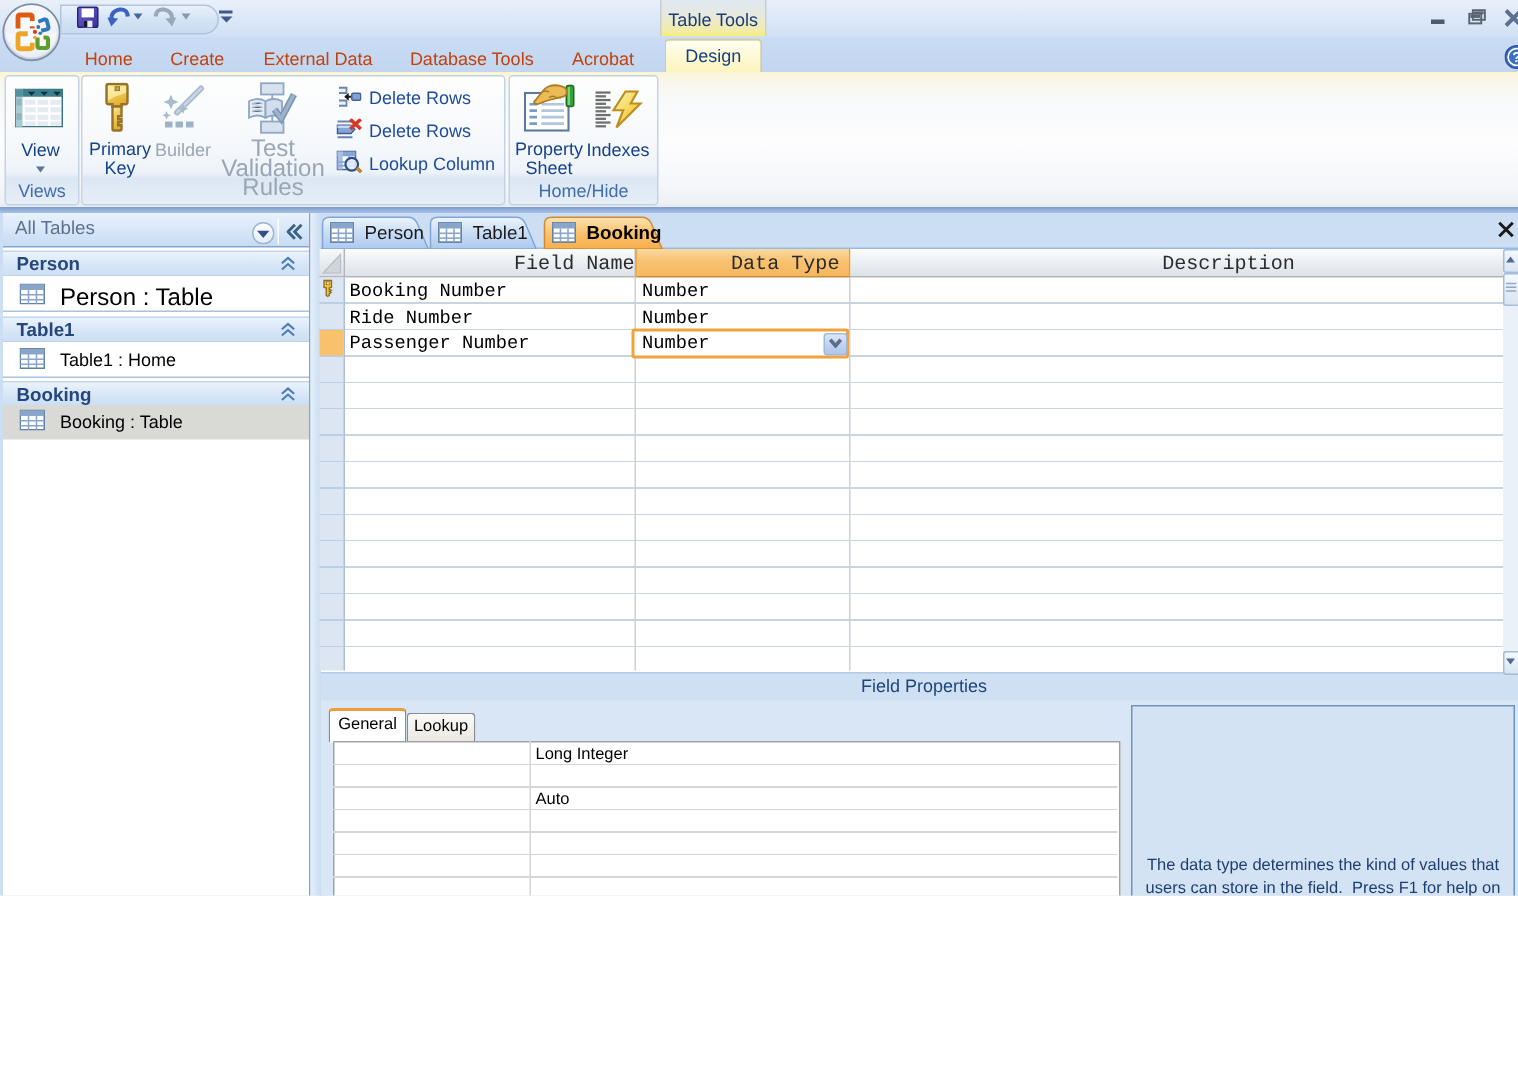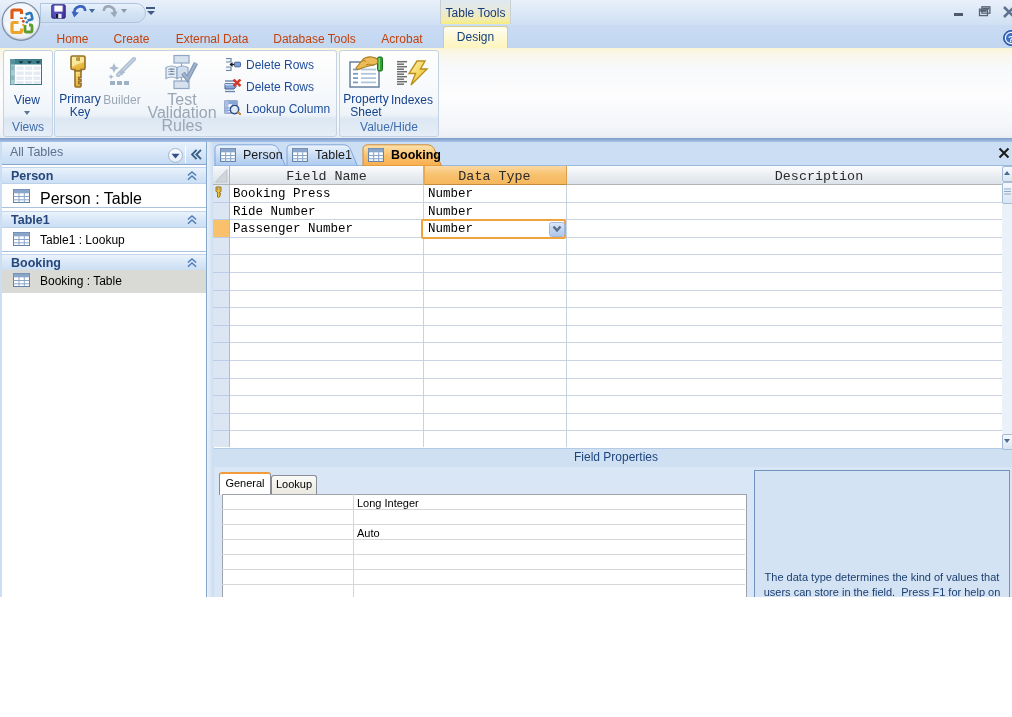--- a/index.html
+++ b/index.html
@@ -106,21 +106,21 @@
 </svg>
 
 <div class="abs" style="left:0;top:48px;width:1012px;height:88px;background:linear-gradient(180deg,#FBF5D5 0%,#F9F7EC 8%,#F8F9FA 22%,#FDFDFE 55%,#F4F6F9 88%,#EDF1F6 100%);"></div>
 <div class="abs" style="left:0;top:136px;width:1012px;height:2px;background:#E9EDF2;"></div>
 <div class="abs" style="left:0;top:138px;width:1012px;height:4px;background:linear-gradient(180deg,#7D9CCA,#A8C2E6);"></div>
 
 <div class="abs" style="left:3px;top:50px;width:48px;height:85px;border:1px solid #C3D3E3;border-radius:3px;background:linear-gradient(180deg,#FEFEFD 0%,#F5F8FB 55%,#EDF3F9 75%,#DCE7F3 80%,#E6EEF7 100%);"></div>
 <div class="abs" style="left:54px;top:50px;width:281px;height:85px;border:1px solid #C3D3E3;border-radius:3px;background:linear-gradient(180deg,#FEFEFD 0%,#F5F8FB 55%,#EDF3F9 75%,#DCE7F3 80%,#E6EEF7 100%);"></div>
 <div class="abs" style="left:339px;top:50px;width:98px;height:85px;border:1px solid #C3D3E3;border-radius:3px;background:linear-gradient(180deg,#FEFEFD 0%,#F5F8FB 55%,#EDF3F9 75%,#DCE7F3 80%,#E6EEF7 100%);"></div>
 <div class="abs" style="left:3px;top:120px;width:50px;height:15px;text-align:center;color:#3F6DAE;font-size:12px;">Views</div>
-<div class="abs" style="left:339px;top:120px;width:100px;height:15px;text-align:center;color:#3F6DAE;font-size:12px;">Value/Hide</div>
+<div class="abs" style="left:339px;top:120px;width:100px;height:15px;text-align:center;color:#3F6DAE;font-size:12px;">Home/Hide</div>
 
 <svg class="abs" style="left:10px;top:59px;" width="32" height="26" viewBox="0 0 32 26">
  <rect x="0.5" y="0.5" width="31" height="25" fill="#FFFFFF" stroke="#3D7580" stroke-width="1"></rect>
  <rect x="0.5" y="0.5" width="31" height="5" fill="#3D7F8C"></rect>
  <rect x="0.5" y="0.5" width="4.5" height="25" fill="#A9CBD1"></rect>
  <rect x="0.5" y="0.5" width="4.5" height="5" fill="#55909B"></rect>
  <path d="M8.5,2.2 l5,0 l-2.5,2.6 Z M17,2.2 l5,0 l-2.5,2.6 Z M25.5,2.2 l5,0 l-2.5,2.6 Z" fill="#0E3138"></path>
  <g fill="#E4EBF3">
   <rect x="6.5" y="7.5" width="7.2" height="3.4"></rect>
         <rect x="15" y="7.5" width="7.2" height="3.4"></rect>
@@ -294,21 +294,21 @@
       <path d="M1,5 L5.5,1 L10,5 M1,9.5 L5.5,5.5 L10,9.5" fill="none" stroke="#4A7AB8" stroke-width="1.5"></path>
     </svg>
 <div class="abs" style="left:40px;top:190px;color:#000;font-size:16px;">Person : Table</div>
 <div class="abs" style="left:2px;top:207px;width:204px;height:1px;background:#A8C2E0;"></div>
 
 <div class="abs" style="left:2px;top:211px;width:204px;height:15px;background:linear-gradient(180deg,#EBF3FC 0%,#D9E7F7 50%,#CBDFF4 100%);border-top:1px solid #C3D5EA;border-bottom:1px solid #BCD2EB;"></div>
 <div class="abs" style="left:11px;top:213px;color:#25477C;font-size:12.5px;font-weight:bold;">Table1</div>
 <svg class="abs" style="left:187px;top:214.5px;" width="10" height="10" viewBox="0 0 11 11">
       <path d="M1,5 L5.5,1 L10,5 M1,9.5 L5.5,5.5 L10,9.5" fill="none" stroke="#4A7AB8" stroke-width="1.5"></path>
     </svg>
-<div class="abs" style="left:40px;top:233px;color:#000;font-size:12px;">Table1 : Lookup</div>
+<div class="abs" style="left:40px;top:233px;color:#000;font-size:12px;">Table1 : Home</div>
 <div class="abs" style="left:2px;top:251px;width:204px;height:1px;background:#A8C2E0;"></div>
 
 <div class="abs" style="left:2px;top:254px;width:204px;height:15px;background:linear-gradient(180deg,#EBF3FC 0%,#D9E7F7 50%,#CBDFF4 100%);border-top:1px solid #C3D5EA;border-bottom:1px solid #BCD2EB;"></div>
 <div class="abs" style="left:11px;top:256px;color:#25477C;font-size:12.5px;font-weight:bold;">Booking</div>
 <svg class="abs" style="left:187px;top:257.5px;" width="10" height="10" viewBox="0 0 11 11">
       <path d="M1,5 L5.5,1 L10,5 M1,9.5 L5.5,5.5 L10,9.5" fill="none" stroke="#4A7AB8" stroke-width="1.5"></path>
     </svg>
 <div class="abs" style="left:2px;top:270px;width:204px;height:23px;background:#D9D9D6;"></div>
 <div class="abs" style="left:40px;top:274px;color:#000;font-size:12px;">Booking : Table</div>
 
@@ -376,43 +376,43 @@
 
 <svg class="abs" style="left:998px;top:147px;" width="12" height="12" viewBox="0 0 12 12">
  <path d="M1.5,1.5 L10.5,10.5 M10.5,1.5 L1.5,10.5" stroke="#1A1A1A" stroke-width="2"></path>
 </svg>
 
 <div class="abs" style="left:213px;top:166px;width:16px;height:18px;background:linear-gradient(180deg,#F8FAFB,#D9DFE6);border-right:1px solid #B5B5B5;border-bottom:1px solid #B5B5B5;"></div>
 <svg class="abs" style="left:214px;top:168px;" width="14" height="15" viewBox="0 0 14 15">
       <path d="M1.5,14 L13,14 L13,1.5 Z" fill="#D0D5DC" stroke="#B8BEC6" stroke-width="0.8"></path>
     </svg>
 <div class="abs" style="left:230px;top:166px;width:193px;height:18px;background:linear-gradient(180deg,#FBFCFD,#DCE2E9);border-right:1px solid #B5B5B5;border-bottom:1px solid #B5B5B5;"></div>
-<div class="abs mono" style="left:230px;top:169px;width:193px;text-align:center;color:#2B2B2B;font-size:13.4px;">Field Name</div>
+<div class="abs mono" style="left:230px;top:169px;width:193px;text-align:right;color:#2B2B2B;font-size:13.4px;">Field Name</div>
 <div class="abs" style="left:424px;top:166px;width:141px;height:18px;background:linear-gradient(180deg,#FBD9A1,#F8C271 45%,#F6B75C);border-right:1px solid #D99E4C;border-left:1px solid #E9A94F;border-bottom:1px solid #C58A3C;"></div>
-<div class="abs mono" style="left:424px;top:169px;width:141px;text-align:center;color:#2B2B2B;font-size:13.4px;">Data Type</div>
+<div class="abs mono" style="left:424px;top:169px;width:141px;text-align:center;color:#2B2B2B;font-size:13.4px;padding-left:29px;">Data Type</div>
 <div class="abs" style="left:567px;top:166px;width:435px;height:18px;background:linear-gradient(180deg,#FBFCFD,#DCE2E9);border-bottom:1px solid #B5B5B5;"></div>
 <div class="abs mono" style="left:567px;top:169px;width:504px;text-align:center;color:#2B2B2B;font-size:13.4px;">Description</div>
 
 <div class="abs" style="left:213px;top:185px;width:16px;height:262px;background:#DCE6F2;border-right:1px solid #A9BED8;"></div>
 
 <div class="abs" style="left:213px;top:185px;width:16px;height:247px;background:repeating-linear-gradient(180deg,transparent 0,transparent 16.6px,#BACFE6 16.6px,#BACFE6 17.6px);"></div>
 
 <svg class="abs" style="left:214px;top:186px;" width="9" height="12" viewBox="0 0 9 12">
  <path d="M2,1 L7,1 L7,5.5 L5.5,6 L5.5,7 L6.8,7.5 L5.5,8.2 L6.8,9 L5.5,9.8 L5.5,11 L4.5,11.5 L3.5,11 L3.5,6 L2,5.5 Z" fill="#EFC53F" stroke="#8F6D1C" stroke-width="0.9"></path>
  <rect x="3.7" y="2" width="1.8" height="1.8" fill="#FFF8E0" stroke="#8F6D1C" stroke-width="0.5"></rect>
 </svg>
 
 <div class="abs" style="left:213px;top:220px;width:16px;height:17px;background:#FAC16C;"></div>
 
 <div class="abs" style="left:230px;top:185px;width:772px;height:247px;background:repeating-linear-gradient(180deg,transparent 0,transparent 16.6px,#CAD3E2 16.6px,#CAD3E2 17.6px);"></div>
 
 <div class="abs" style="left:423px;top:185px;width:1px;height:262px;background:#C8D1E0;"></div>
 <div class="abs" style="left:566px;top:185px;width:1px;height:262px;background:#C8D1E0;"></div>
 
-<div class="abs mono" style="left:233px;top:187px;color:#000;font-size:12.5px;">Booking Press</div>
+<div class="abs mono" style="left:233px;top:187px;color:#000;font-size:12.5px;">Booking Number</div>
 <div class="abs mono" style="left:428px;top:187px;color:#000;font-size:12.5px;">Number</div>
 <div class="abs mono" style="left:233px;top:204.5px;color:#000;font-size:12.5px;">Ride Number</div>
 <div class="abs mono" style="left:428px;top:204.5px;color:#000;font-size:12.5px;">Number</div>
 <div class="abs mono" style="left:233px;top:222px;color:#000;font-size:12.5px;">Passenger Number</div>
 
 <div class="abs" style="left:421px;top:218.5px;width:141px;height:16px;background:#fff;border:2px solid #F0A23C;border-radius:2px;"></div>
 <div class="abs mono" style="left:428px;top:222px;color:#000;font-size:12.5px;">Number</div>
 <div class="abs" style="left:549px;top:222px;width:14px;height:13px;background:linear-gradient(180deg,#DCE7F8,#C2D4EF 50%,#AFC7EA);border:1px solid #9FB8DC;border-radius:2.5px;"></div>
 <svg class="abs" style="left:552px;top:225px;" width="10" height="8" viewBox="0 0 10 8">
       <path d="M1.5,1.5 L5,5.5 L8.5,1.5" fill="none" stroke="#5A6E8C" stroke-width="2.4"></path>

